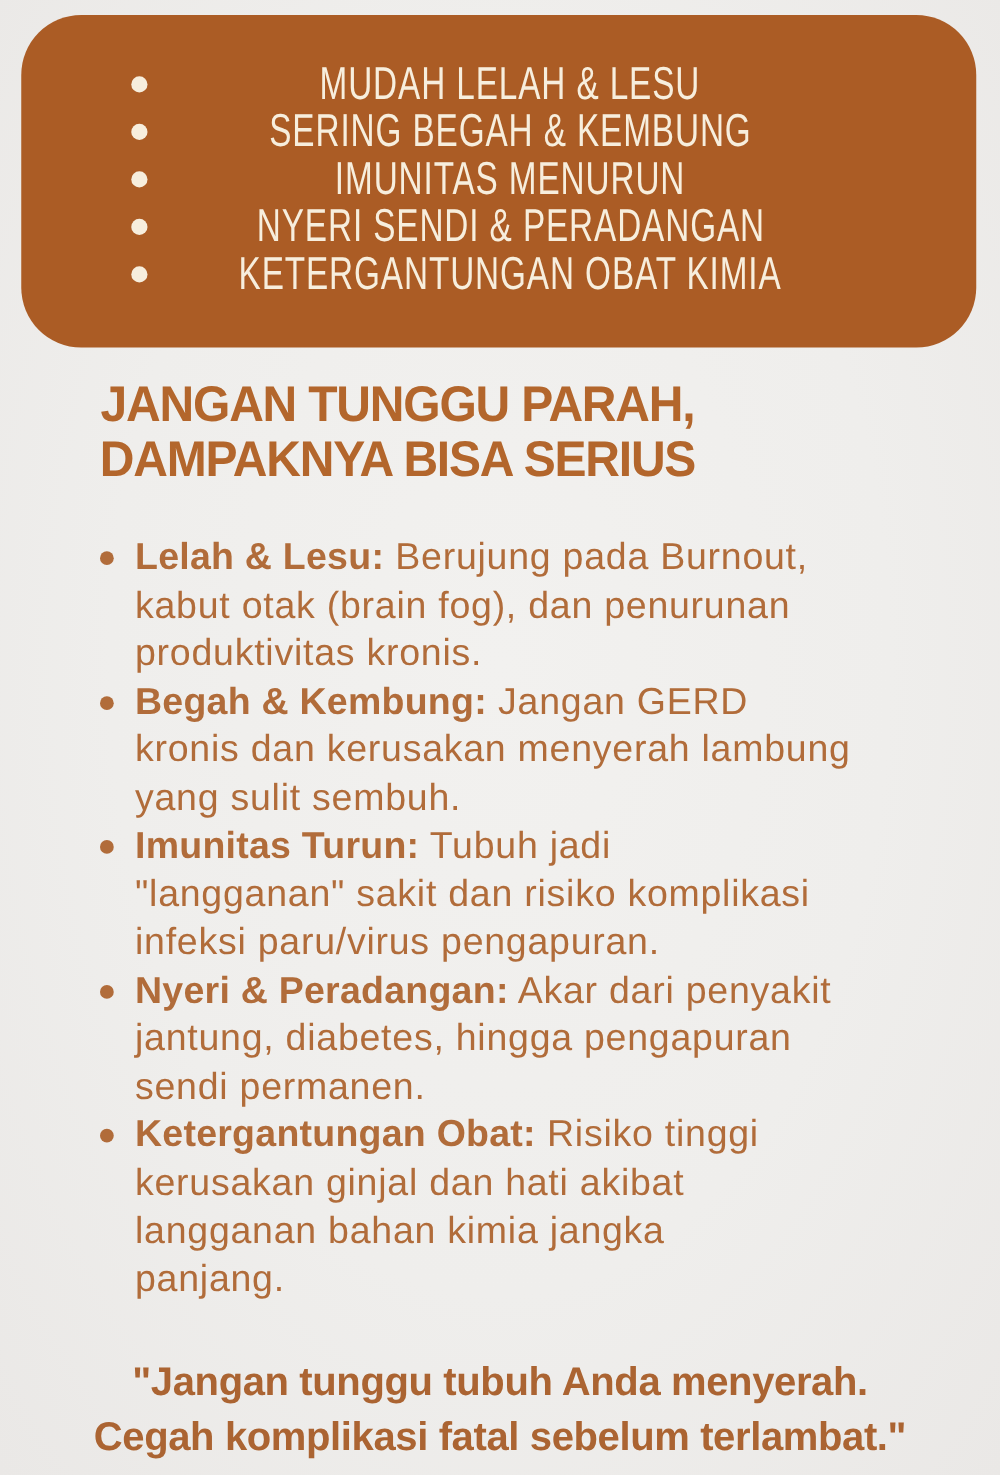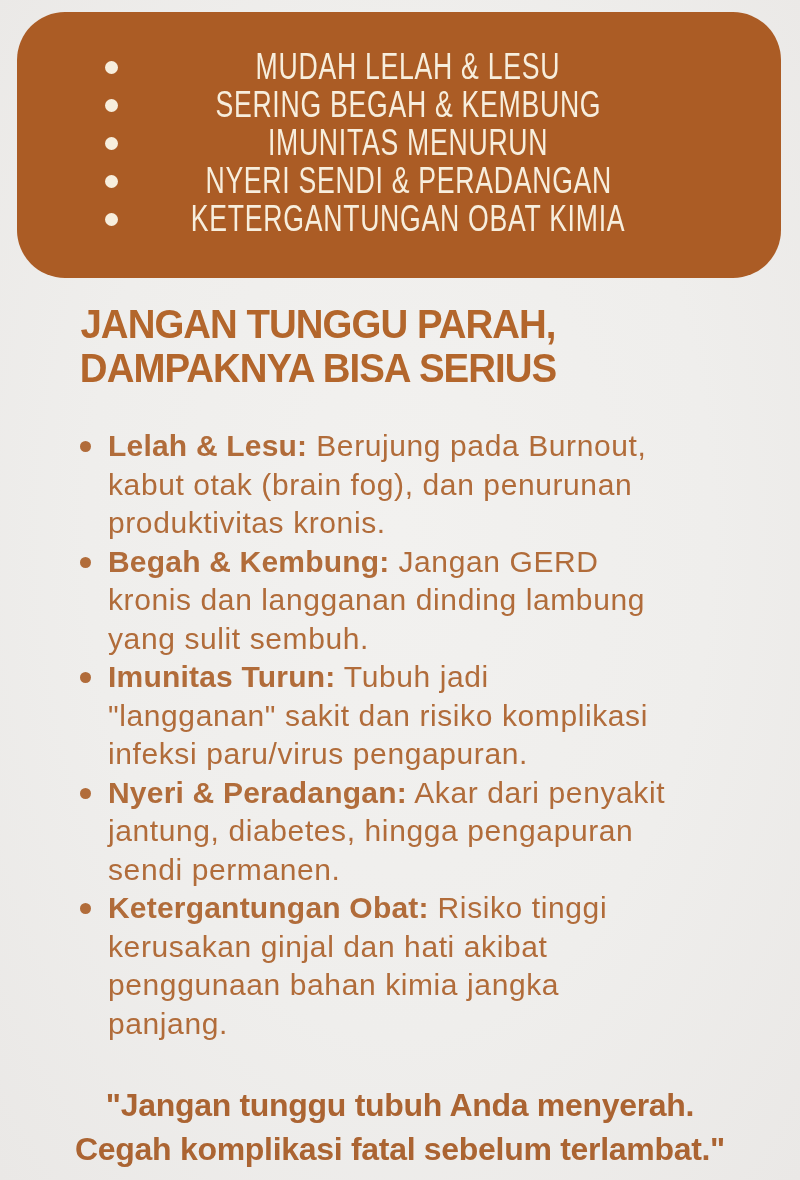--- a/index.html
+++ b/index.html
@@ -121,21 +121,21 @@
     <li>
       <span class="li-bullet"></span>
       <span class="line"><b>Lelah &amp; Lesu:</b> <span>Berujung pada Burnout,</span></span>
       <span class="line">kabut otak (brain fog), dan penurunan</span>
       <span class="line">produktivitas kronis.</span>
     </li>
 
     <li>
       <span class="li-bullet"></span>
       <span class="line"><b>Begah &amp; Kembung:</b> <span>Jangan GERD</span></span>
-      <span class="line">kronis dan langganan dinding lambung</span>
+      <span class="line">kronis dan kerusakan menyerah lambung</span>
       <span class="line">yang sulit sembuh.</span>
     </li>
 
     <li>
       <span class="li-bullet"></span>
       <span class="line"><b>Imunitas Turun:</b> <span>Tubuh jadi</span></span>
       <span class="line">"langganan" sakit dan risiko komplikasi</span>
       <span class="line">infeksi paru/virus pengapuran.</span>
     </li>
 
@@ -143,21 +143,21 @@
       <span class="li-bullet"></span>
       <span class="line"><b>Nyeri &amp; Peradangan:</b> <span>Akar dari penyakit</span></span>
       <span class="line">jantung, diabetes, hingga pengapuran</span>
       <span class="line">sendi permanen.</span>
     </li>
 
     <li>
       <span class="li-bullet"></span>
       <span class="line"><b>Ketergantungan Obat:</b> <span>Risiko tinggi</span></span>
       <span class="line">kerusakan ginjal dan hati akibat</span>
-      <span class="line">penggunaan bahan kimia jangka</span>
+      <span class="line">langganan bahan kimia jangka</span>
       <span class="line">panjang.</span>
     </li>
 
   </ul>
 
   <div class="quote">
     <span class="line">"Jangan tunggu tubuh Anda menyerah.</span>
     <span class="line">Cegah komplikasi fatal sebelum terlambat."</span>
   </div>
 

